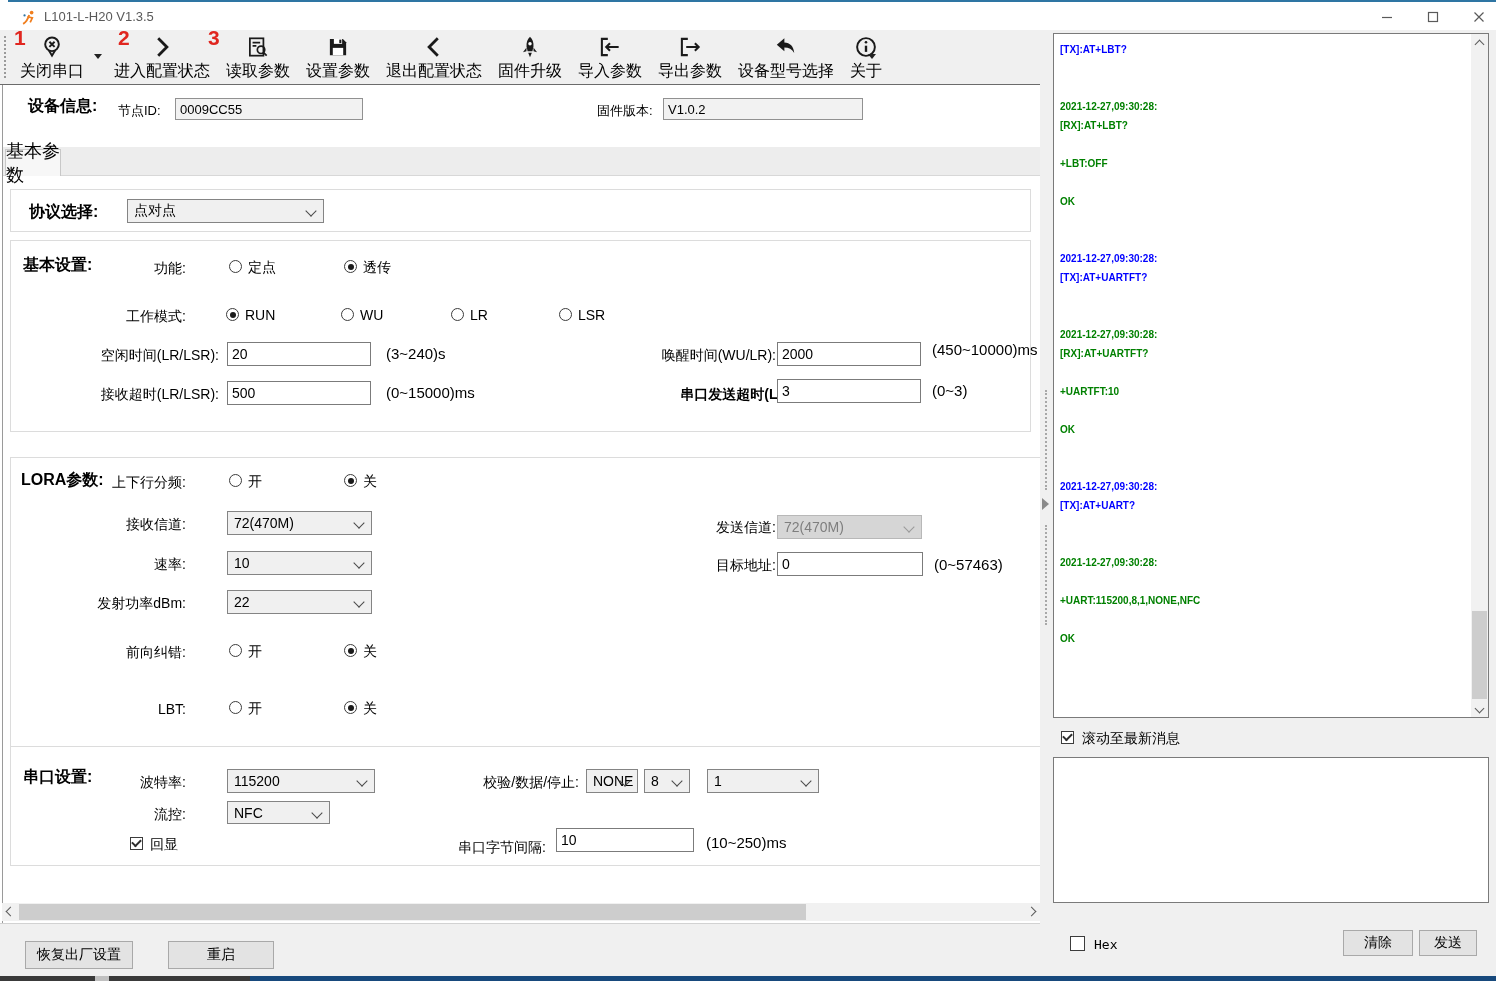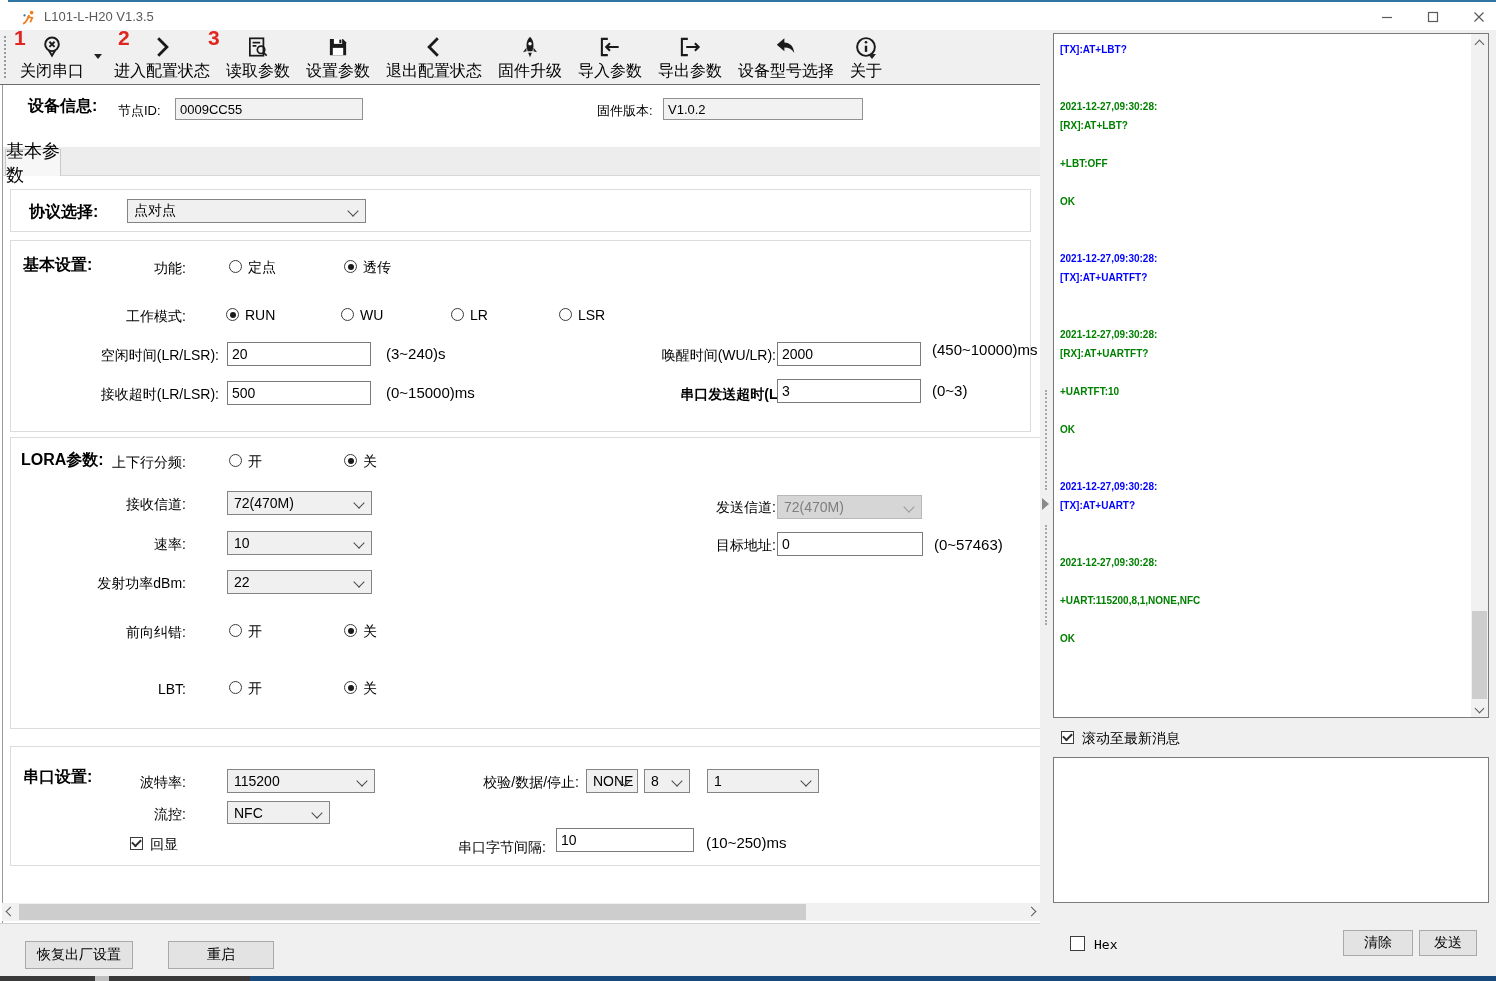--- a/index.html
+++ b/index.html
@@ -241,21 +241,21 @@
   <input class="inp gray" style="left: 663px; top: 13px; width: 200px;" value="V1.0.2">
 
   <div class="tabstrip">
     <div class="tab">
       <span>基本参数</span>
     </div>
   </div>
 
   <div class="box" style="left:10px;top:104px;width:1021px;height:43px;">
     <span class="bold" style="left:18px;top:12px;">协议选择:</span>
-    <div class="sel" style="left:116px;top:9px;width:239px;">
+    <div class="sel" style="left:116px;top:9px;width:197px;">
       <span>点对点</span>
         <span class="chev"></span>
     </div>
   </div>
 
   <div class="box" style="left:10px;top:155px;width:1021px;height:192px;">
     <span class="bold" style="left:12px;top:14px;">基本设置:</span>
 
     <span class="lab lab-r" style="left:30px;top:19px;width:145px;">功能:</span>
     <span class="radio" style="left:218px;top:19px;"></span>
@@ -283,21 +283,21 @@
 
     <span class="lab lab-r" style="left:0px;top:145px;width:208px;">接收超时(LR/LSR):</span>
     <input class="inp" style="left: 216px; top: 140px; width: 144px;" value="500">
     <span class="hint" style="left:375px;top:143px;">(0~15000)ms</span>
 
     <span class="lab lab-r" style="left:616px;top:145px;width:170px;font-weight:bold;">串口发送超时(LR):</span>
     <input class="inp" style="left: 766px; top: 138px; width: 144px;" value="3">
     <span class="hint" style="left:921px;top:141px;">(0~3)</span>
   </div>
 
-  <div class="box" style="left:10px;top:352px;width:1170px;height:292px;">
+  <div class="box" style="left:10px;top:372px;width:1170px;height:292px;">
     <span class="bold" style="left:10px;top:12px;">LORA参数:</span>
 
     <span class="lab lab-r" style="left:30px;top:16px;width:145px;">上下行分频:</span>
     <span class="radio" style="left:218px;top:16px;"></span>
     <span class="lab" style="left:237px;top:15px;">开</span>
     <span class="radio checked" style="left:333px;top:16px;"></span>
     <span class="lab" style="left:352px;top:15px;">关</span>
 
     <span class="lab lab-r" style="left:30px;top:58px;width:145px;">接收信道:</span>
     <div class="sel" style="left:216px;top:53px;width:145px;">

